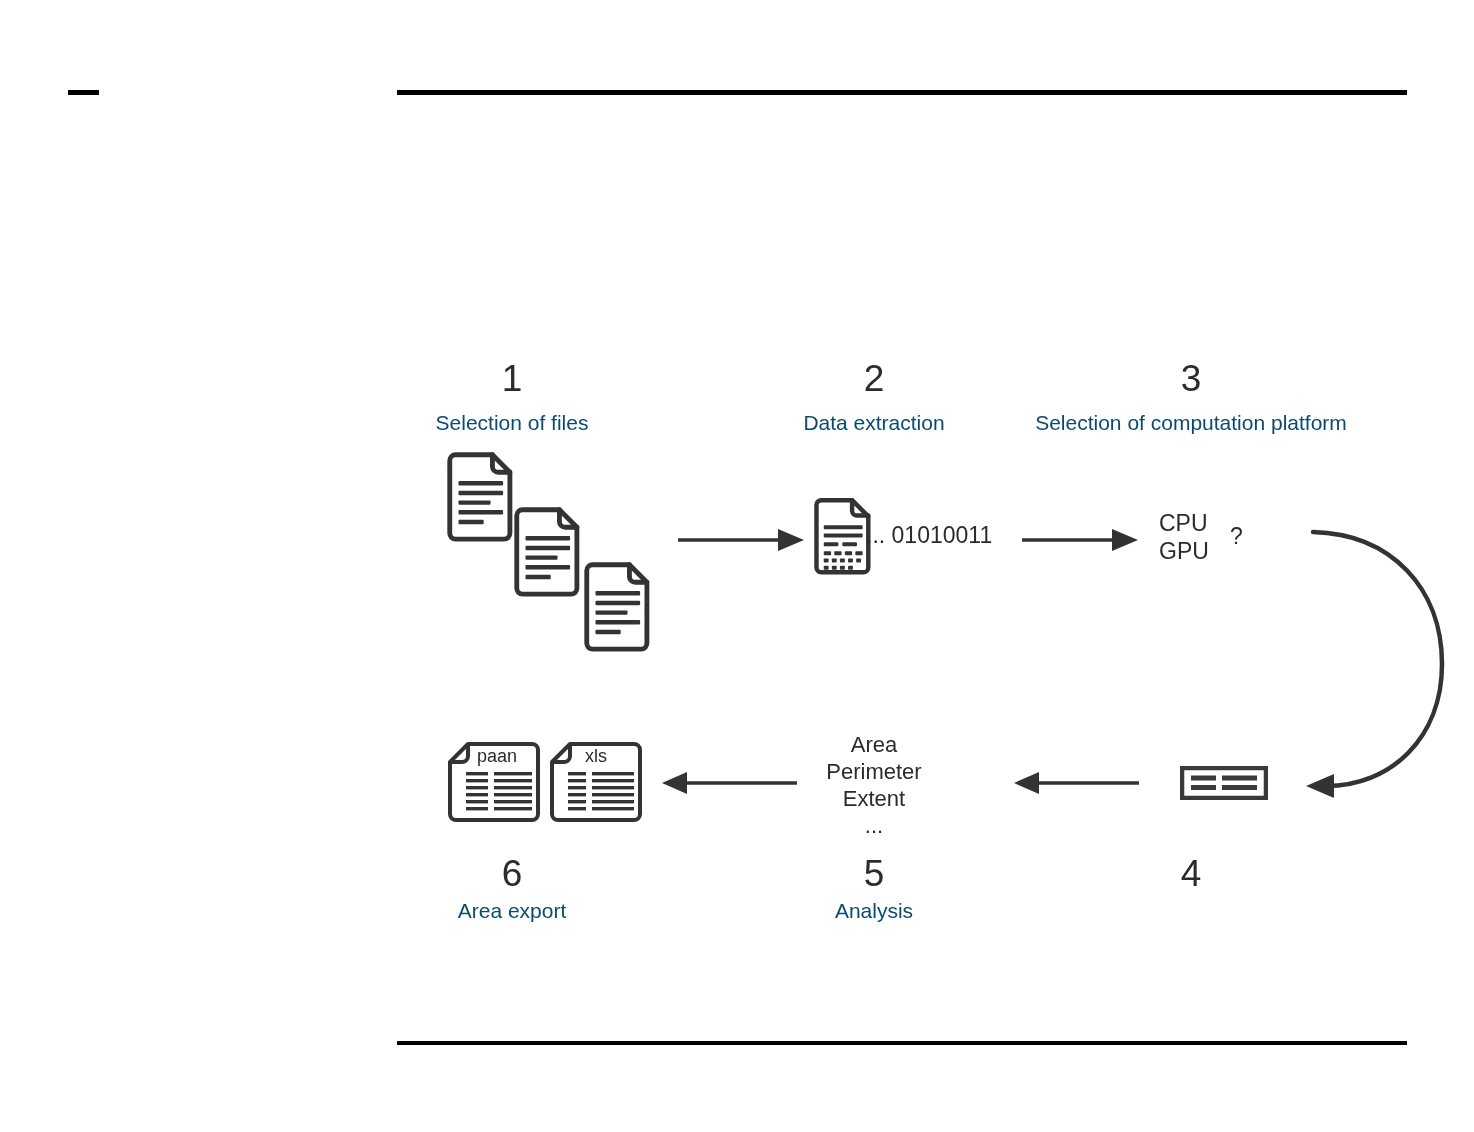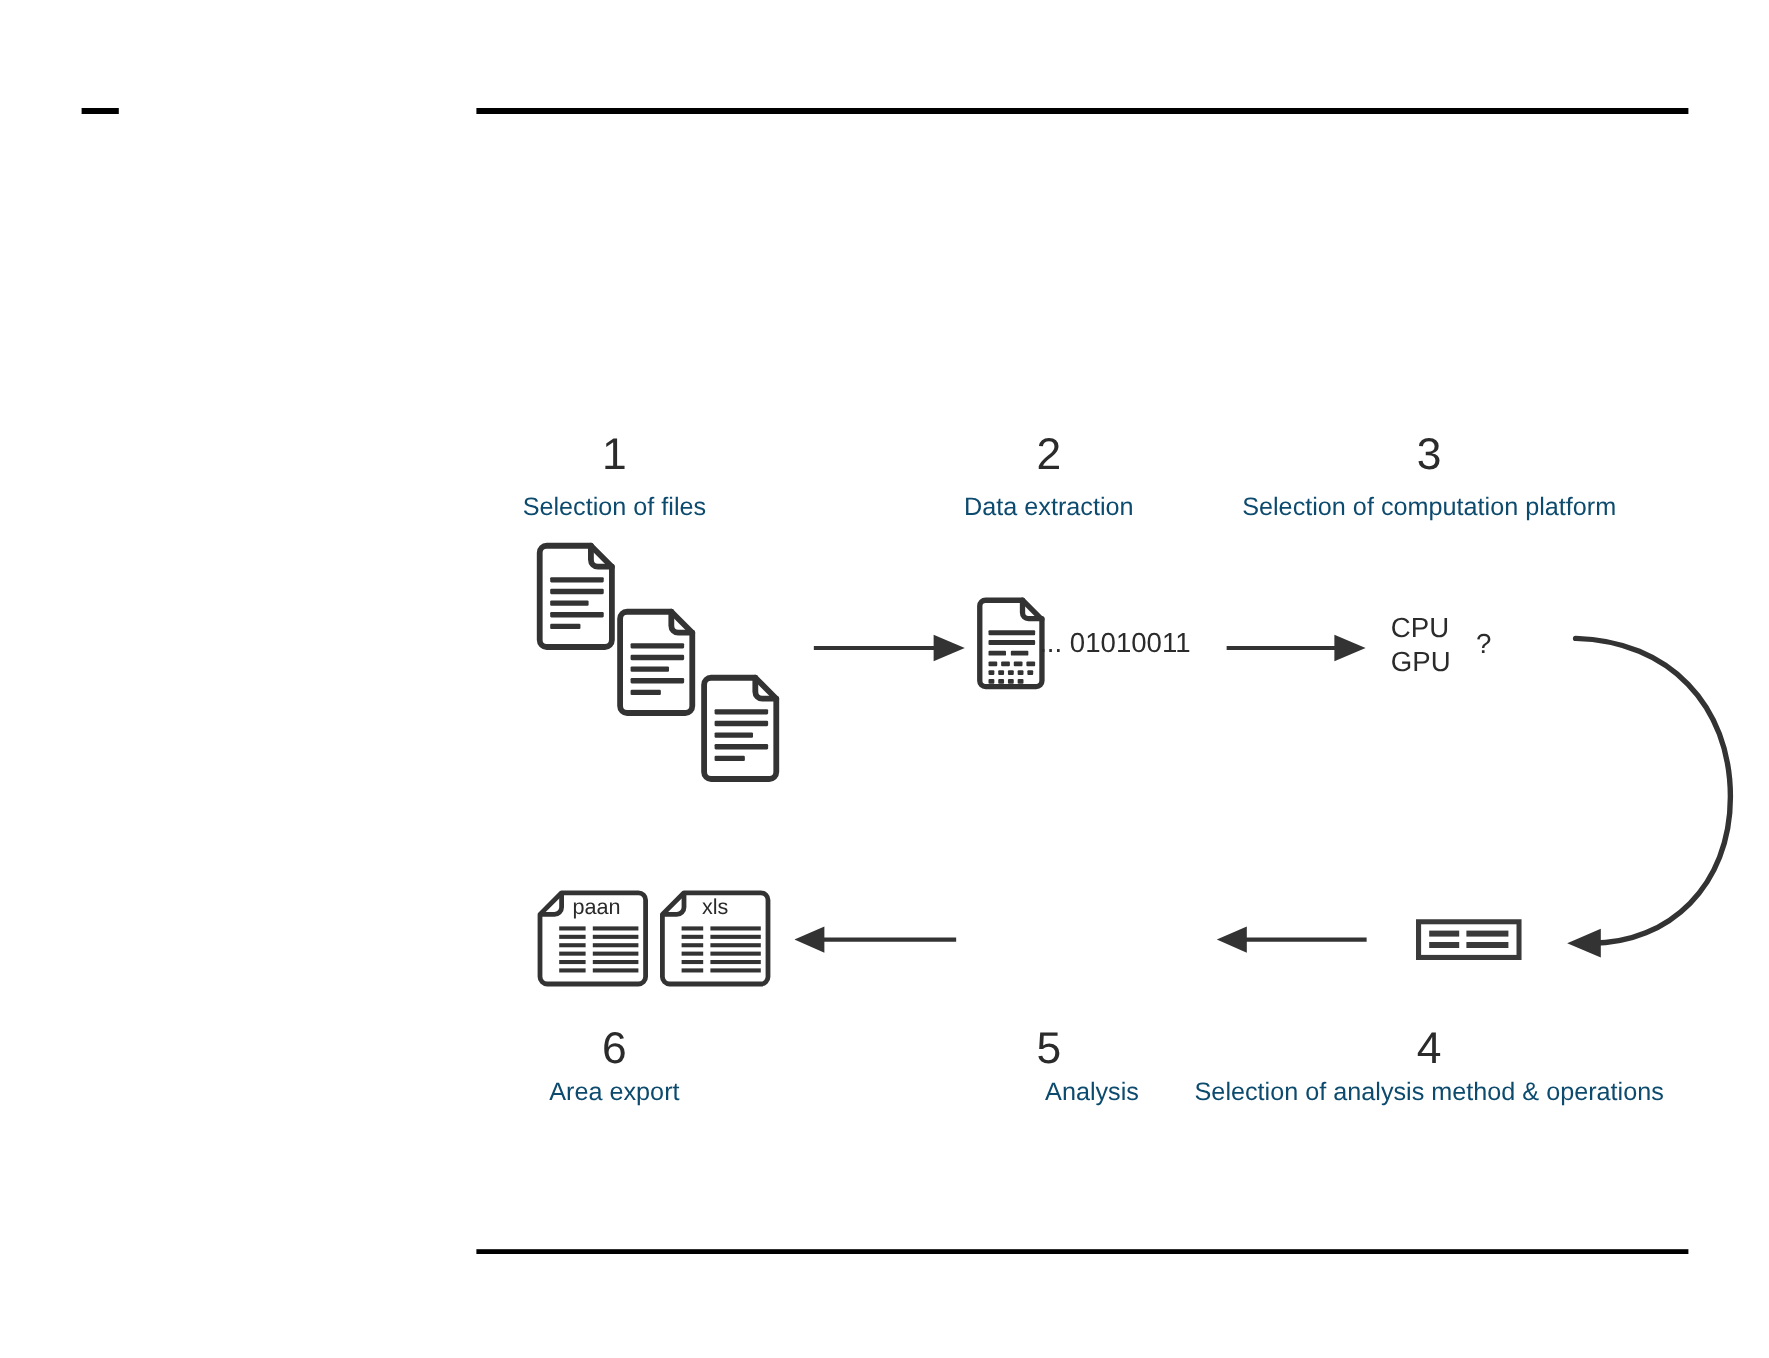--- a/index.html
+++ b/index.html
@@ -205,20 +205,26 @@
     </svg>
   </div>
 
   <div class="abs" style="left:980px; top:765px;">
     <svg width="125" height="36" viewBox="0 0 125 36">
       <line x1="21" y1="18" x2="125" y2="18" stroke="#333333" stroke-width="3.5"></line>
       <polygon points="25,7 0,18 25,29" fill="#333333"></polygon>
     </svg>
   </div>
 
+  <div class="metrics center-x" style="left:874px; top:731px;">
+    <div>Area</div>
+    <div>Perimeter</div>
+    <div>Extent</div>
+    <div>...</div>
+  </div>
 
   <div class="abs" style="left:628px; top:765px;">
     <svg width="135" height="36" viewBox="0 0 135 36">
       <line x1="21" y1="18" x2="135" y2="18" stroke="#333333" stroke-width="3.5"></line>
       <polygon points="25,7 0,18 25,29" fill="#333333"></polygon>
     </svg>
   </div>
 
   <div class="abs" style="left:412px; top:740px;">
     <svg width="198" height="84" viewBox="0 0 198 84">
@@ -262,18 +268,17 @@
       </g>
     </svg>
   </div>
   <div class="abs" style="left:443px; top:747px; font-size:18px; line-height:1; color:#2b2b2b;">paan</div>
   <div class="abs" style="left:551px; top:747px; font-size:18px; line-height:1; color:#2b2b2b;">xls</div>
 
   <div class="step-num center-x" style="left:512px; top:855px;">6</div>
   <div class="step-label center-x" style="left:512px; top:900px;">Area export</div>
 
   <div class="step-num center-x" style="left:874px; top:855px;">5</div>
-  <div class="step-label center-x" style="left:874px; top:900px;margin-left:36px;">Analysis</div>
+  <div class="step-label center-x" style="left:874px; top:900px;">Analysis</div>
 
   <div class="step-num center-x" style="left:1191px; top:855px;">4</div>
-  <div class="step-label center-x" style="left:1191px; top:900px;">Selection of analysis method &amp; operations</div>
 
 </div>
 
 </body></html>

